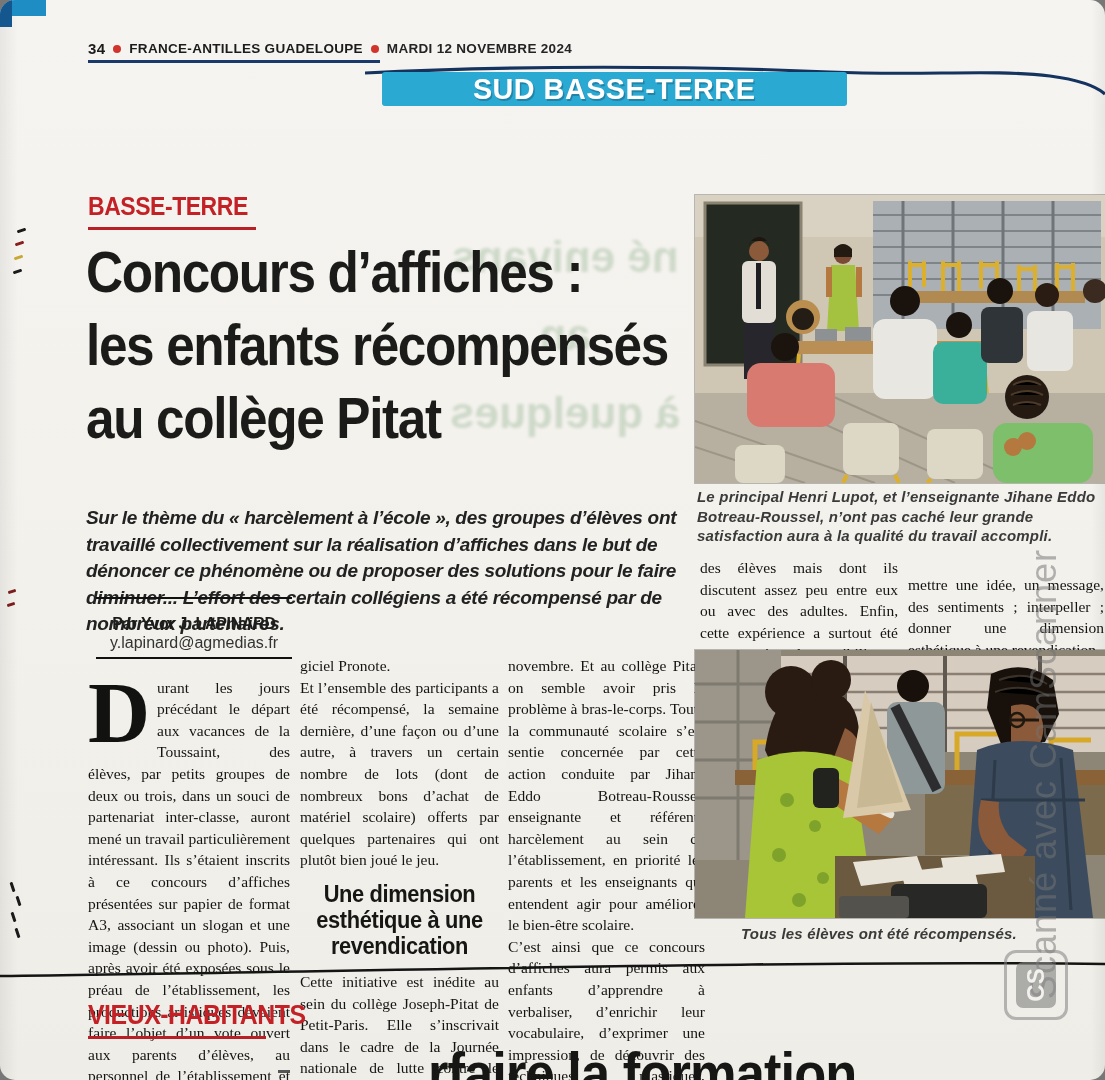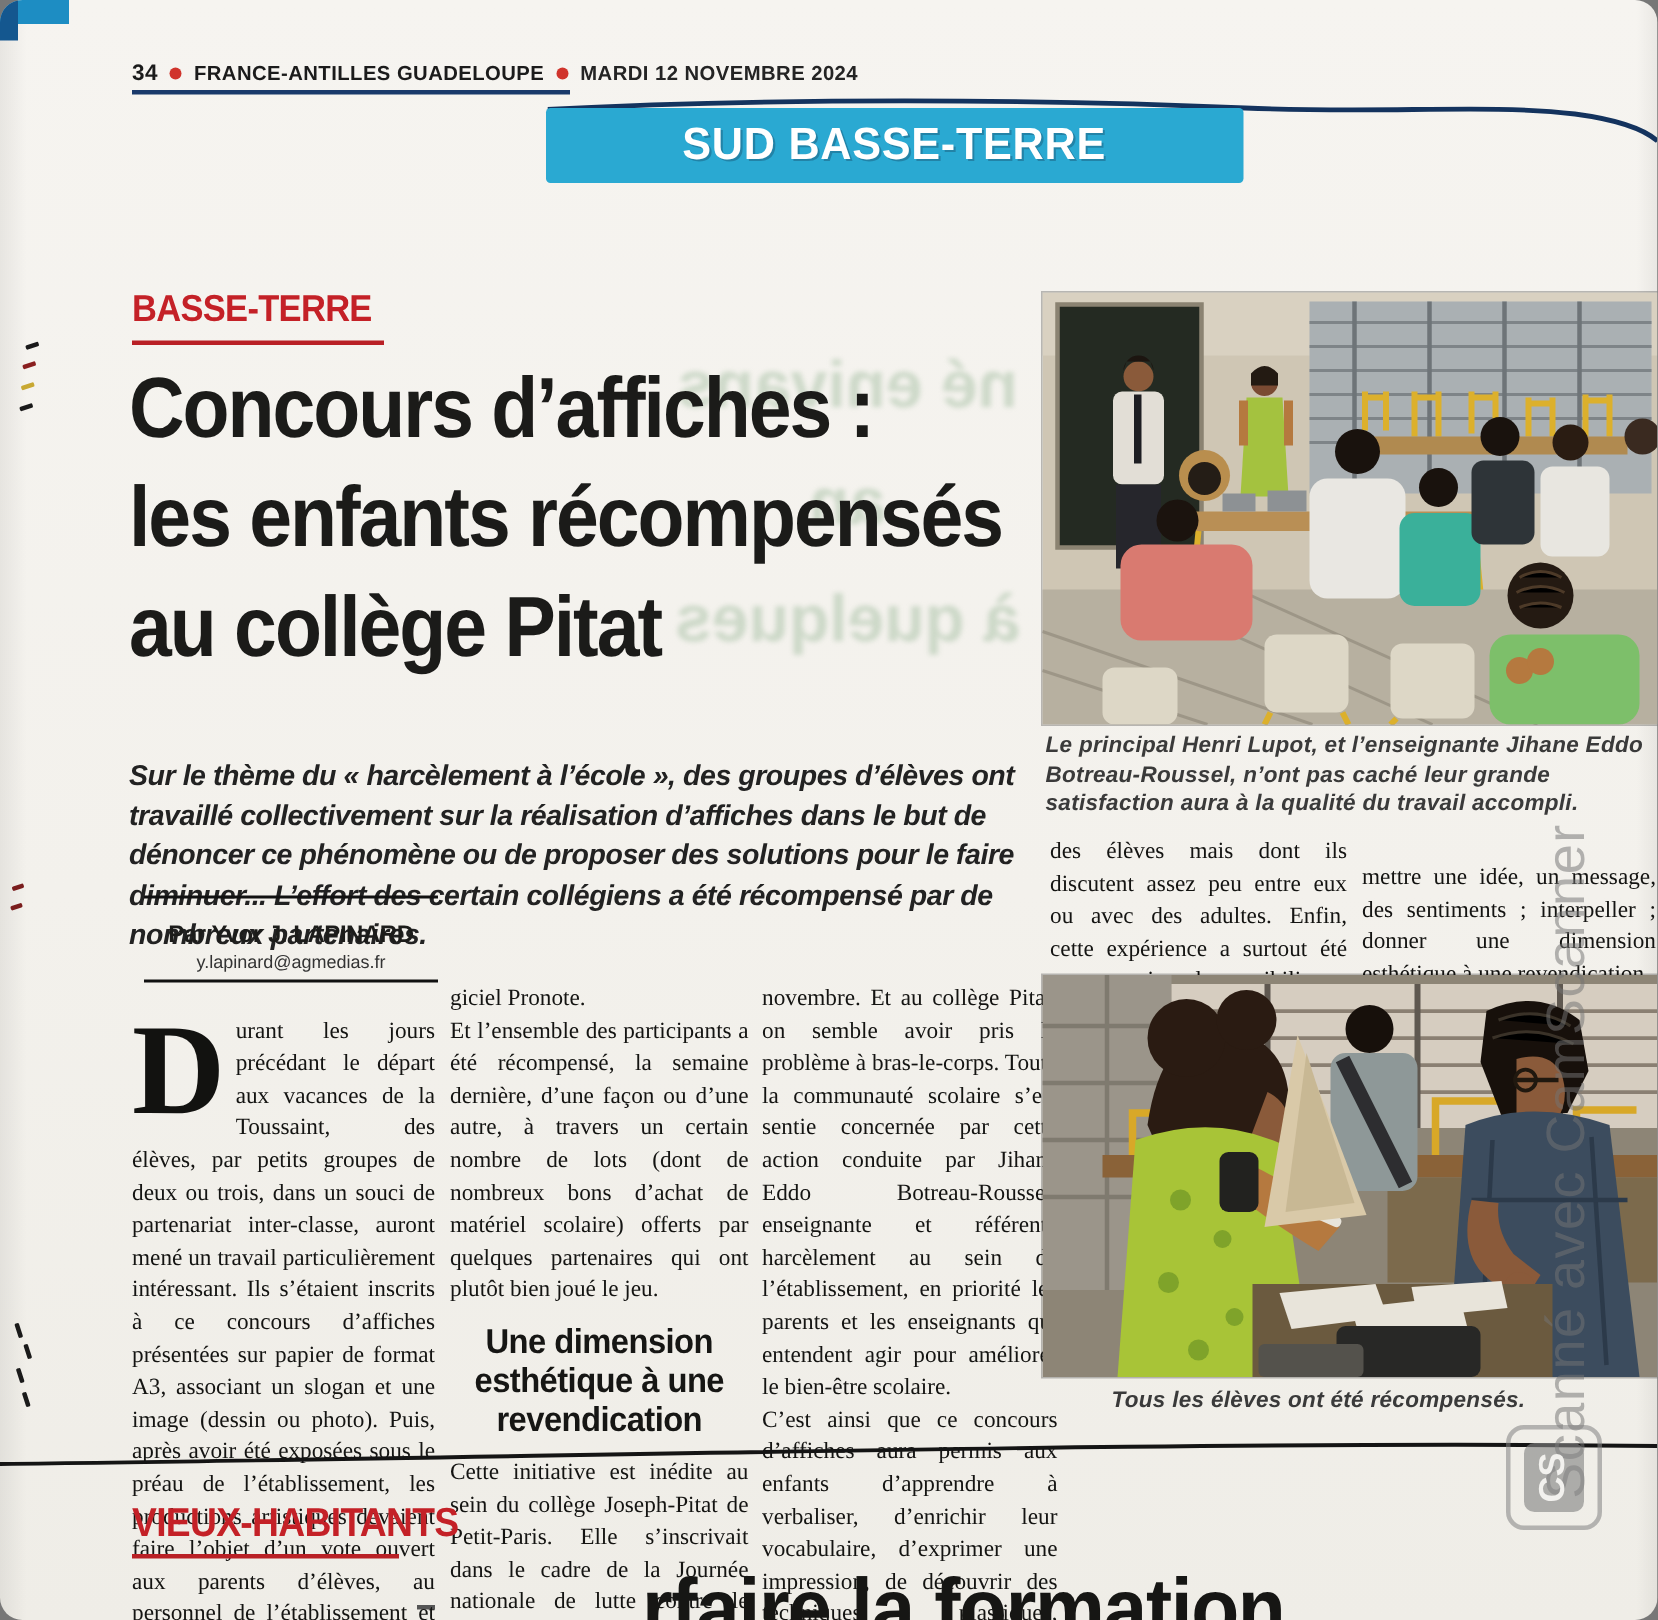--- a/index.html
+++ b/index.html
@@ -11,21 +11,21 @@
                    linear-gradient(270deg,rgba(0,0,0,.05),rgba(0,0,0,0) 14px);}
   .abs{position:absolute;}
 
   
   .hdr{top:40px;left:88px;display:flex;align-items:center;gap:8px;font-size:13.5px;font-weight:700;letter-spacing:.3px;color:#1b1b1b;}
   .hdr .pageno{font-size:15px;}
   .dot{width:8px;height:8px;border-radius:50%;background:#d0342c;display:inline-block;}
   .hdr-rule{top:60px;left:88px;width:292px;height:3px;background:#1a3a6b;}
 
   
-  .banner{top:72px;left:364px;width:465px;height:50px;background:#2aa9d2;border-radius:3px;
+  .banner{top:72px;left:382px;width:465px;height:34px;background:#2aa9d2;border-radius:3px;
           display:flex;align-items:center;justify-content:center;}
   .banner span{color:#fff;font-size:30px;font-weight:700;letter-spacing:.5px;
           text-shadow:1.5px 1.5px 0 rgba(20,60,90,.35);transform:scaleX(.96);}
   .wave{top:60px;left:365px;}
 
   
   .corner-blue{top:0;left:0;width:46px;height:16px;background:#1d8dc3;}
   .corner-navy{top:0;left:0;width:12px;height:27px;background:#14578f;}
 
   
@@ -40,21 +40,21 @@
   .ghost{top:218px;left:420px;width:290px;color:rgba(125,165,125,.32);font-weight:700;
          font-size:44px;line-height:78px;filter:blur(1.6px);transform:scaleX(-1);text-align:center;}
 
   
   .standfirst{top:505px;left:86px;width:620px;font-style:italic;font-weight:700;
               font-size:19px;line-height:26.5px;letter-spacing:-.3px;color:#222;}
 
   
   .byline{top:597px;left:96px;width:196px;text-align:center;border-top:2.5px solid #111;border-bottom:2.5px solid #111;padding:16px 0 5px;}
   .byline .author{font-size:16px;font-weight:700;letter-spacing:-.3px;}
-  .byline .email{font-size:12px;color:#333;margin-top:1px;}
+  .byline .email{font-size:16px;color:#333;margin-top:1px;}
 
   
   .body-col{font-family:"Liberation Serif",serif;font-size:15.5px;line-height:21.6px;
             text-align:justify;color:#141412;white-space:pre-line;}
   .dropcap{float:left;font-family:"Liberation Serif",serif;font-weight:700;font-size:86px;
            line-height:72px;padding-right:7px;color:#121210;}
   .crosshead{font-weight:700;font-size:23px;line-height:26px;text-align:center;color:#161614;
              letter-spacing:-.4px;margin:10px 0 12px;white-space:normal;transform:scaleX(.95);}
 
   

